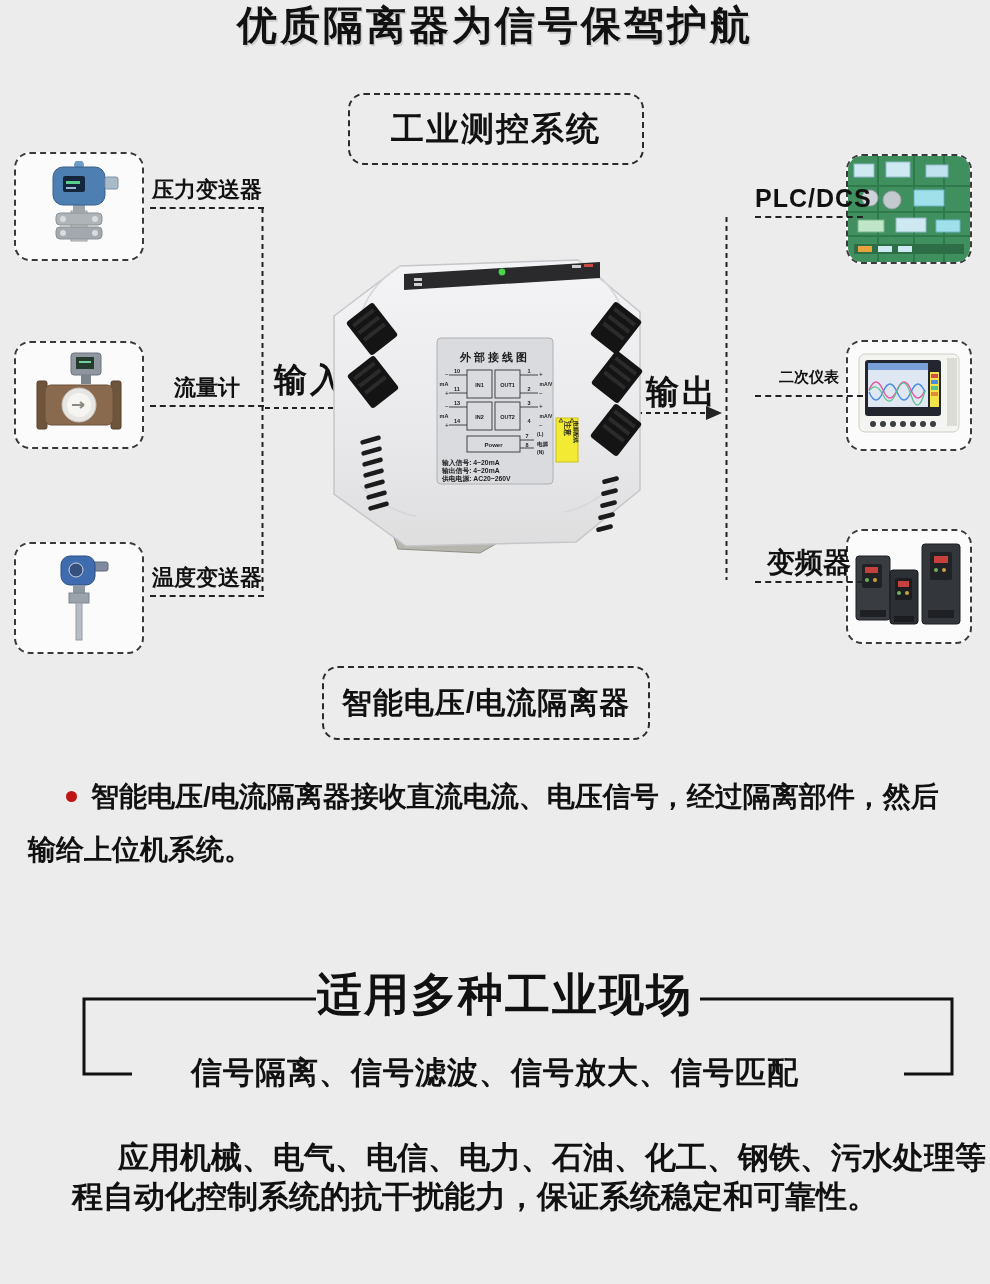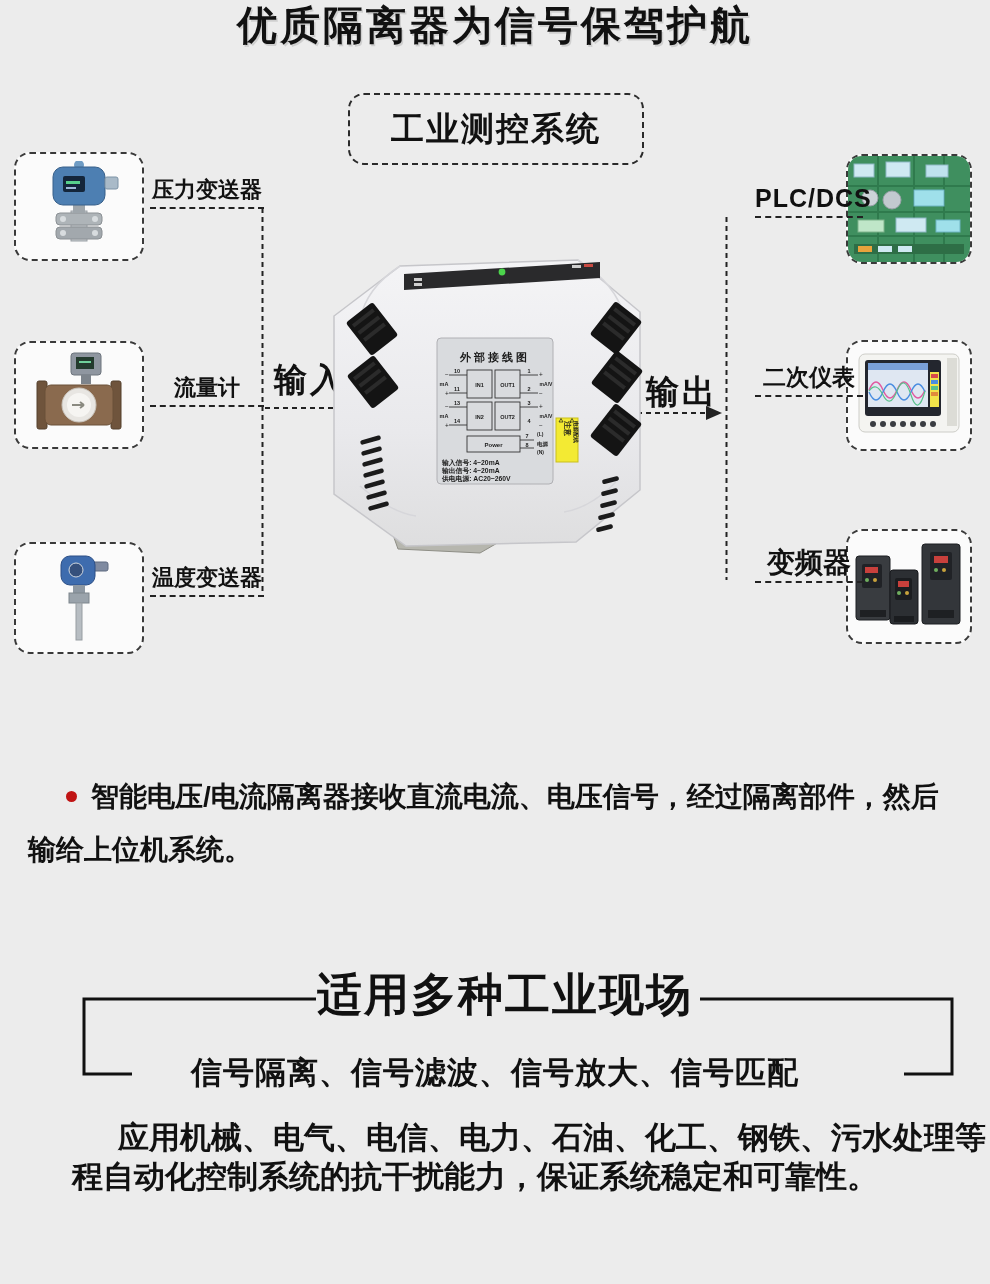--- a/index.html
+++ b/index.html
@@ -23,21 +23,21 @@
   .dstbox{width:122px;left:846px;}
   .dst1{top:154px;height:106px;}
   .dst2{top:340px;height:107px;}
   .dst3{top:529px;height:111px;}
 
   .lbl{position:absolute;text-align:center;font-weight:800;border-bottom:2px dashed #222;}
   .slbl{left:150px;width:114px;font-size:22px;height:31px;line-height:28px;}
   .slbl1{top:176px;} .slbl2{top:374px;text-align:center;} .slbl3{top:564px;}
   .dlbl{left:726px;width:108px;height:33px;line-height:30px;margin-left:29px;}
   .dlbl1{top:183px;font-size:25px;letter-spacing:1px;}
-  .dlbl2{top:362px;font-size:23px;}
+  .dlbl2{top:362px;font-size:15px;}
   .dlbl3{top:548px;font-size:28px;}
 
   .flow-label{position:absolute;font-size:33px;font-weight:900;letter-spacing:3px;}
   .flow-in{left:274px;top:358px;}
   .flow-out{left:646px;top:370px;}
 
   .connectors{position:absolute;left:0;top:0;}
   .device-svg{position:absolute;left:320px;top:250px;}
 
   .desc{position:absolute;left:28px;top:770px;width:940px;font-size:28px;font-weight:600;}
@@ -45,21 +45,21 @@
   .desc-first{padding-left:38px;}
   .bullet{display:inline-block;width:11px;height:11px;border-radius:50%;background:#c01414;
     margin-right:14px;vertical-align:4px;}
 
   .app-title{position:absolute;left:20px;right:0;top:970px;text-align:center;
     font-size:45px;font-weight:900;letter-spacing:2px;line-height:50px;}
   .app-sub{position:absolute;left:0;right:0;top:1052px;text-align:center;
     font-size:31px;font-weight:800;letter-spacing:1px;}
   .app-body{position:absolute;left:72px;top:1118px;width:862px;font-size:31px;font-weight:700;}
   .app-line{height:39px;line-height:39px;white-space:nowrap;}
-  .app-indent{padding-left:46px;}
+  .app-indent{padding-left:46px;margin-top:20px;}
 
   svg text{font-family:"Liberation Sans","DejaVu Sans",sans-serif;}
 </style>
 </head>
 <body style="background: rgb(236, 236, 236);">
 
 <div class="canvas">
 
   <h1 class="page-title">优质隔离器为信号保驾护航</h1>
 
@@ -322,20 +322,23 @@
 
     <g>
       <rect x="236" y="168" width="22" height="44" fill="#f3ea33" stroke="#c9bf1e"></rect>
       <text transform="translate(245,171) rotate(90)" font-size="7.5" font-weight="800" fill="#1a1a1a">注意</text>
       <text transform="translate(254,171) rotate(90)" font-size="5.5" font-weight="700" fill="#1a1a1a">电源配线</text>
       <polygon points="239,172 243,172 241,168.5" fill="none" stroke="#1a1a1a" stroke-width="0.7"></polygon>
       <polygon points="250,172 254,172 252,168.5" fill="none" stroke="#1a1a1a" stroke-width="0.7"></polygon>
     </g>
   </svg>
 
+  <div class="pill product-pill">
+    <span>智能电压/电流隔离器</span>
+  </div>
 
   <div class="desc">
     <div class="desc-line desc-first">
       <span class="bullet" style="background: rgb(192, 20, 20);"></span><span>智能电压/电流隔离器接收直流电流、电压信号，经过隔离部件，然后</span>
     </div>
     <div class="desc-line">输给上位机系统。</div>
   </div>
 
   <svg class="connectors" style="top:960px" width="990" height="130" viewBox="0 0 990 130">
     <polyline points="316,39 84,39 84,114 132,114" fill="none" stroke="#111" stroke-width="3"></polyline>

